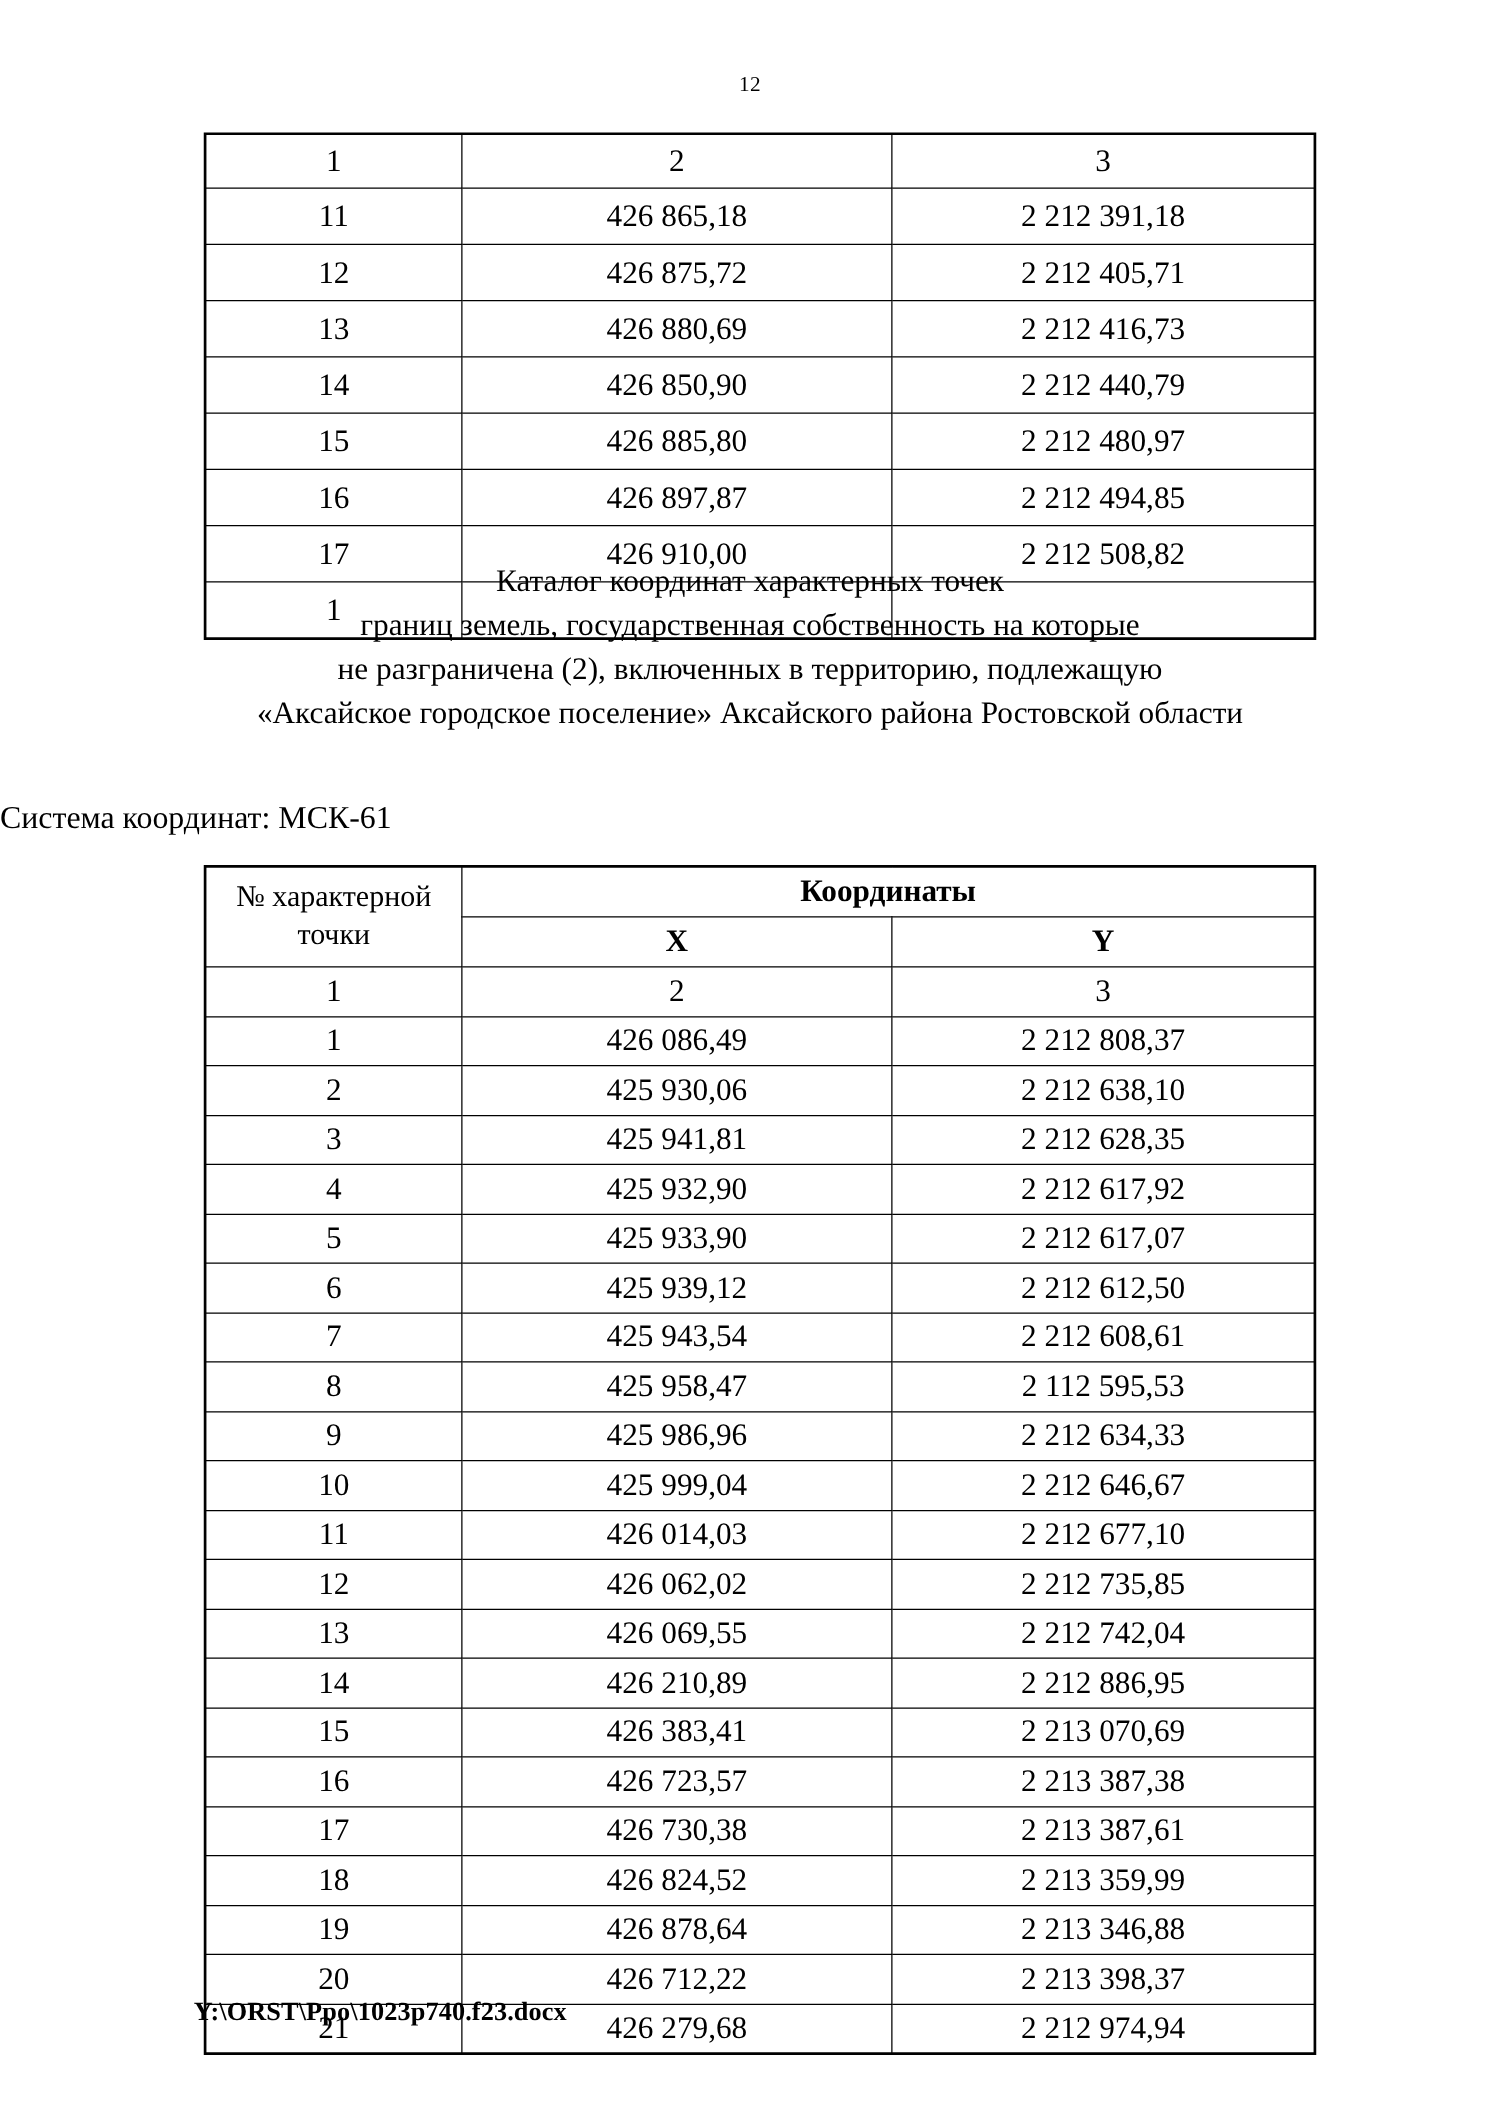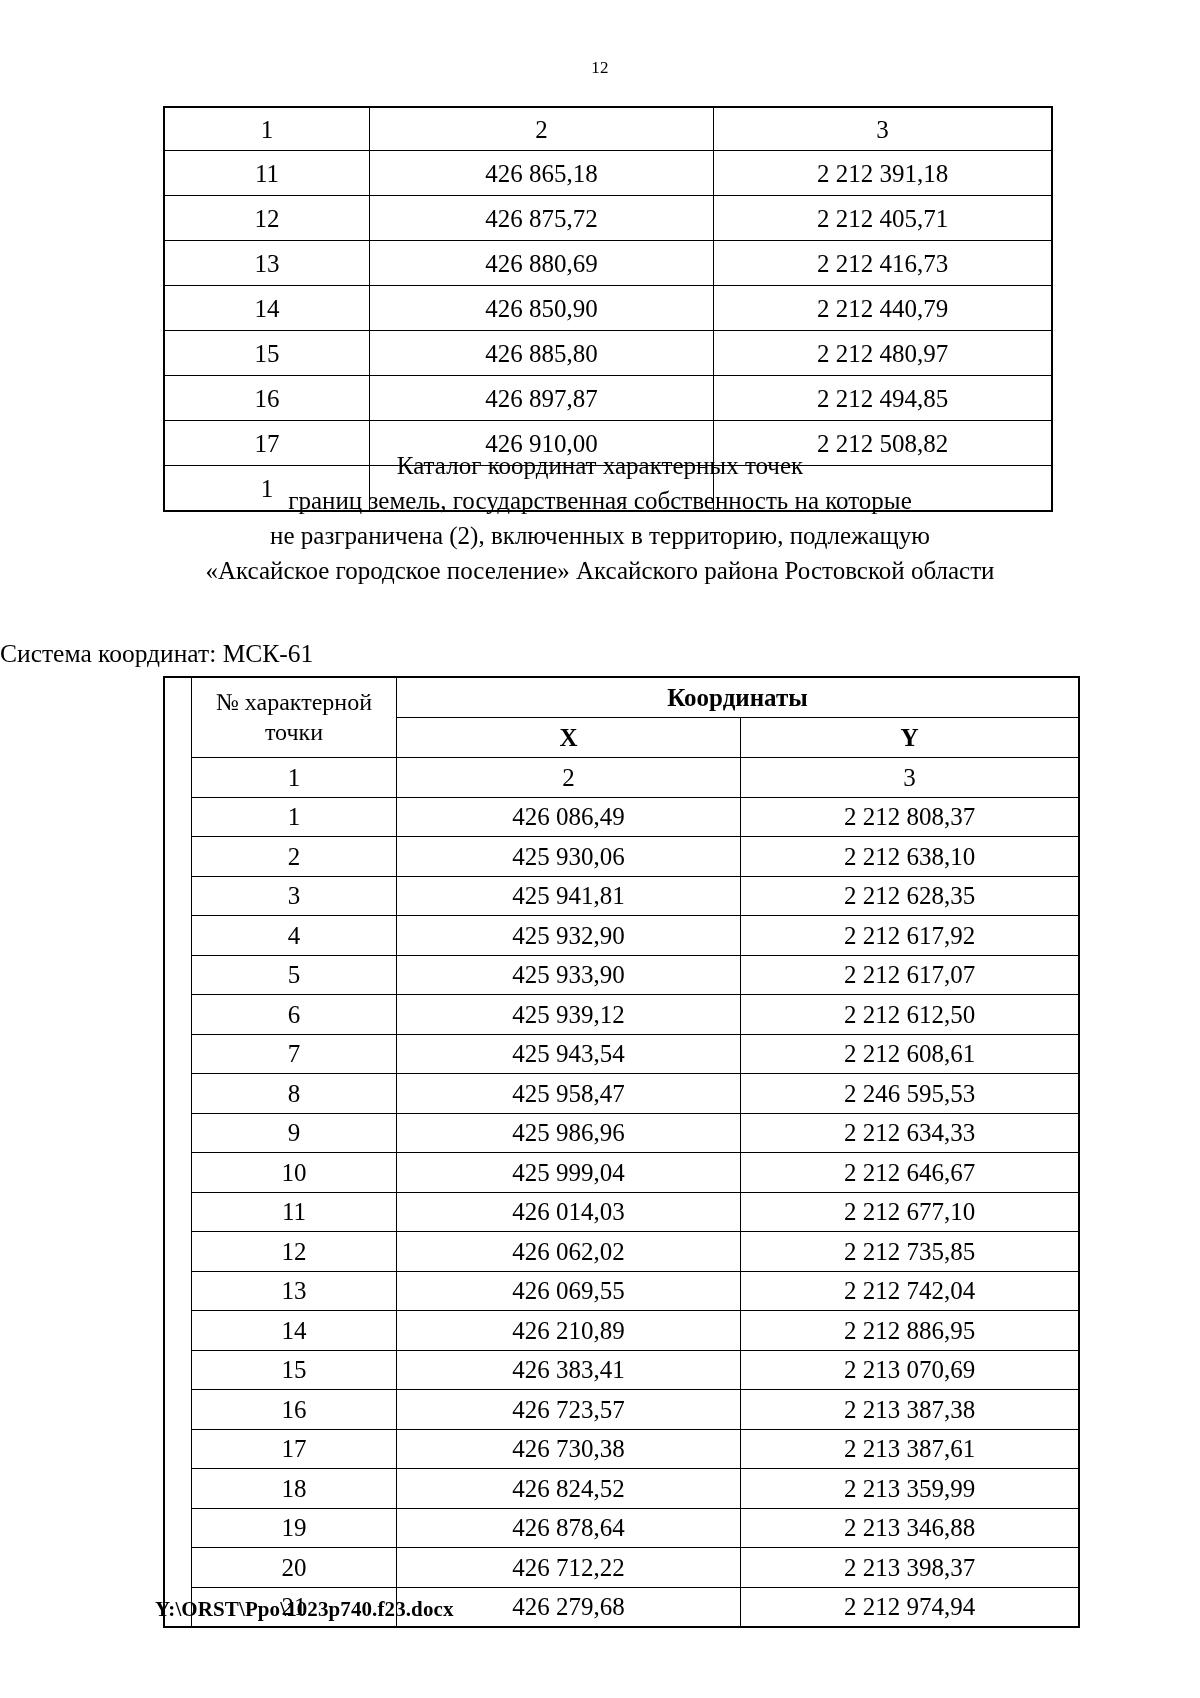--- a/index.html
+++ b/index.html
@@ -97,22 +97,21 @@
     width: 1200px;
     text-align: left;
     font-size: 25.5px;
     line-height: 32px;
   }
 
   
   #table-two-wrap {
     position: absolute;
     left: 163px;
-    top: 676px;
-    padding-left: 27px;
+    top: 692px;
   }
   #table-two td { height: 32.5px; }
   #table-two .hdr-tall { height: 66px; }
   #table-two .hdr-sub  { height: 33px; font-weight: bold; }
   #table-two .hdr-num  { font-size: 24px; line-height: 1.22; }
 
   
   .footer-path {
     position: absolute;
     left: 155px;
@@ -251,21 +250,21 @@
           <td>2 212 612,50</td>
         </tr>
         <tr>
           <td>7</td>
           <td>425 943,54</td>
           <td>2 212 608,61</td>
         </tr>
         <tr>
           <td>8</td>
           <td>425 958,47</td>
-          <td>2 246 595,53</td>
+          <td>2 112 595,53</td>
         </tr>
         <tr>
           <td>9</td>
           <td>425 986,96</td>
           <td>2 212 634,33</td>
         </tr>
         <tr>
           <td>10</td>
           <td>425 999,04</td>
           <td>2 212 646,67</td>

